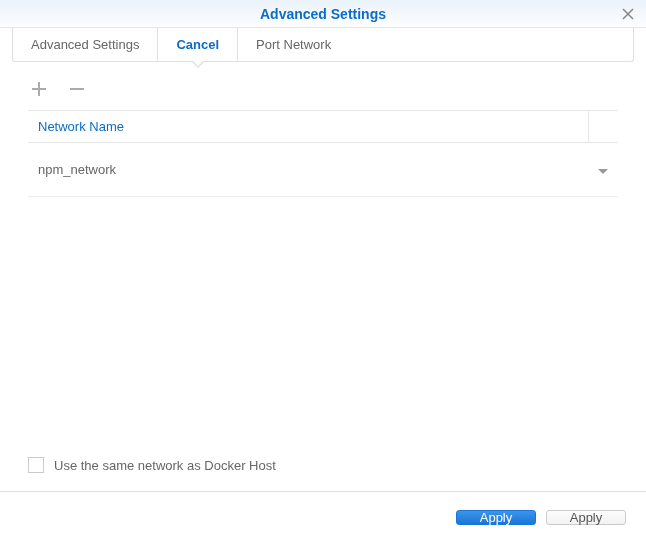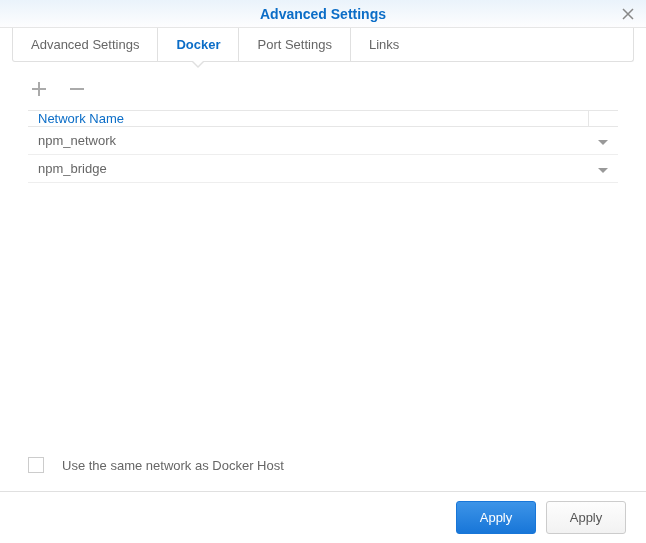--- a/index.html
+++ b/index.html
@@ -115,33 +115,33 @@
     }
     .table-wrap {
       padding: 0 28px;
     }
     .table {
       width: 100%;
       border-collapse: collapse;
     }
     .table-header th {
       text-align: left;
-      padding: 0 10px;
+      padding: 8px 10px;
       color: #0b6dc7;
       font-weight: normal;
       font-size: 13px;
       border-top: 1px solid #e6e6e6;
       border-bottom: 1px solid #e6e6e6;
     }
     .table-header th:last-child {
       width: 30px;
       border-left: 1px solid #e6e6e6;
     }
     .table-row td {
-      padding: 6px 10px;
+      padding: 19px 10px;
       border-bottom: 1px solid #eee;
       color: #666;
       font-size: 13px;
     }
     .row-arrow {
       width: 30px;
       text-align: center;
       color: #999;
     }
     .arrow-down {
@@ -151,21 +151,21 @@
       border-left: 5px solid transparent;
       border-right: 5px solid transparent;
       border-top: 5px solid #999;
     }
     .checkbox-row {
       position: absolute;
       left: 28px;
       bottom: 70px;
       display: flex;
       align-items: center;
-      gap: 18px;
+      gap: 10px;
     }
     .checkbox {
       width: 16px;
       height: 16px;
       border: 1px solid #ccc;
       background: #fff;
       cursor: pointer;
     }
     .checkbox-label {
       color: #666;
@@ -179,21 +179,21 @@
       height: 52px;
       display: flex;
       justify-content: flex-end;
       align-items: center;
       gap: 10px;
       padding: 0 20px;
       border-top: 1px solid #e0e0e0;
     }
     .btn {
       min-width: 80px;
-      height: 33px;
+      height: 15px;
       padding: 0 18px;
       border-radius: 3px;
       border: 1px solid #ccc;
       background: linear-gradient(#fdfdfd, #f2f2f2);
       color: #555;
       font-size: 13px;
       cursor: pointer;
       display: flex;
       align-items: center;
       justify-content: center;
@@ -215,27 +215,24 @@
       </svg>
   </div>
 </div>
 
 <div class="tabs-wrap">
   <div class="tabs">
     <div class="tab">
         <span>Advanced Settings</span>
       </div>
     <div class="tab active">
-        <span>Docker</span>
+        <span>Cancel</span>
       </div>
     <div class="tab">
-        <span>Port Settings</span>
-      </div>
-    <div class="tab">
-        <span>Links</span>
+        <span>Port Network</span>
       </div>
   </div>
 </div>
 
 <div class="toolbar">
   <div class="tool-btn">
     <svg width="16" height="16" viewBox="0 0 16 16">
         <path d="M8 1 V15 M1 8 H15" stroke="#aaa" stroke-width="2"></path>
       </svg>
   </div>
@@ -252,24 +249,20 @@
       <tr class="table-header">
         <th>Network Name</th>
         <th></th>
       </tr>
     </thead>
     <tbody>
       <tr class="table-row">
         <td>npm_network</td>
         <td class="row-arrow"><span class="arrow-down"></span></td>
       </tr>
-      <tr class="table-row">
-        <td>npm_bridge</td>
-        <td class="row-arrow"><span class="arrow-down"></span></td>
-      </tr>
     </tbody>
   </table>
 </div>
 
 <div class="checkbox-row">
   <div class="checkbox"></div>
   <span class="checkbox-label">Use the same network as Docker Host</span>
 </div>
 
 <div class="footer">

